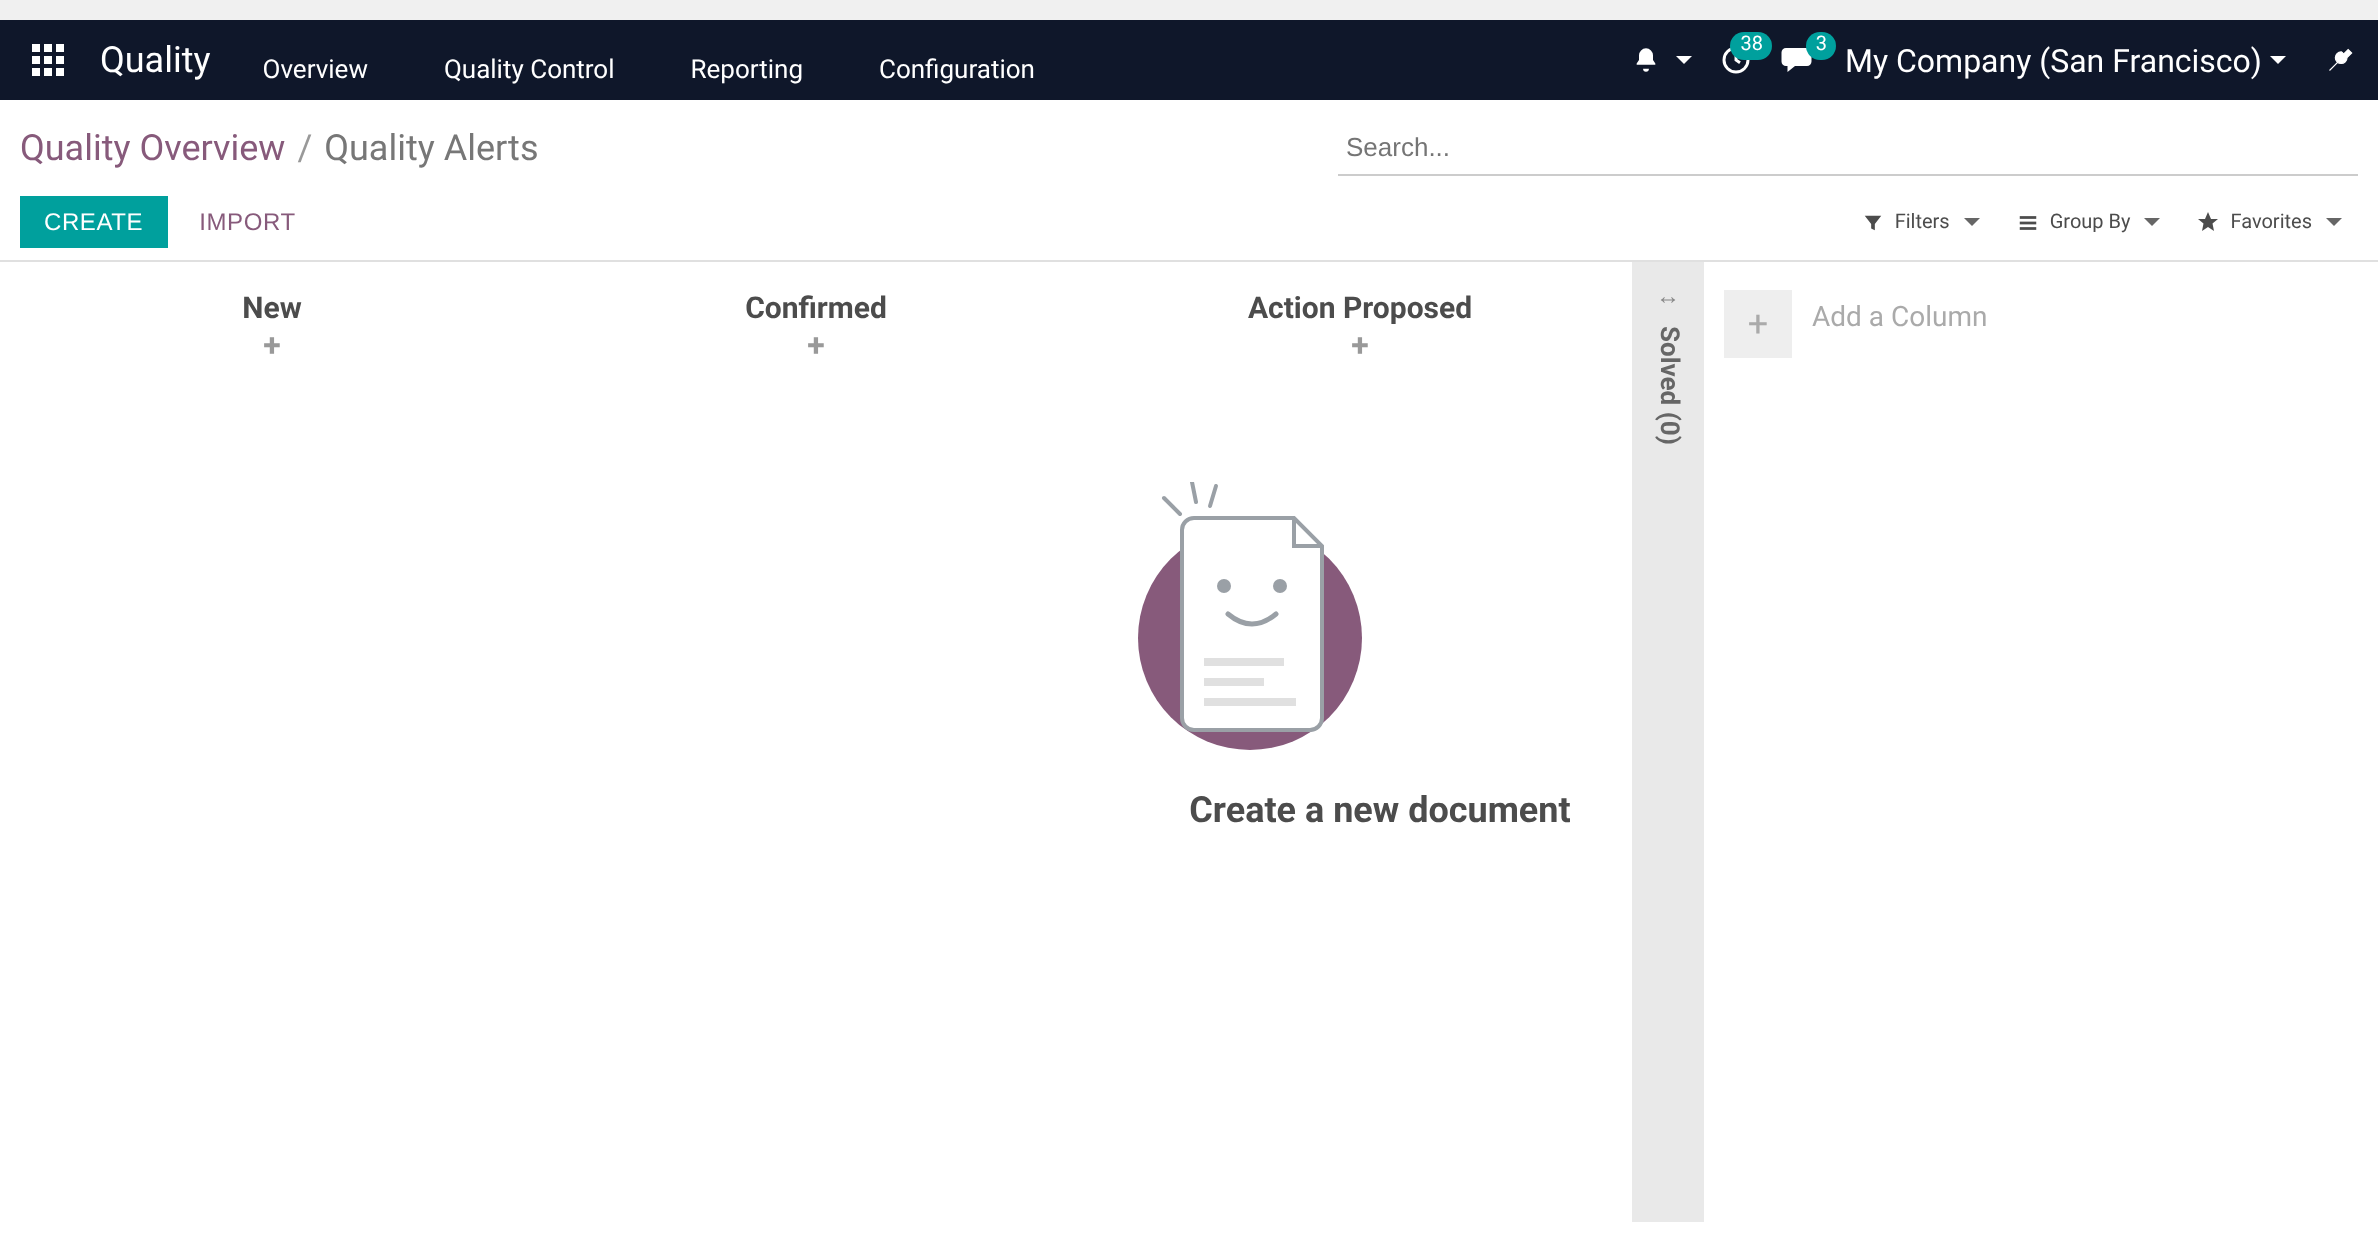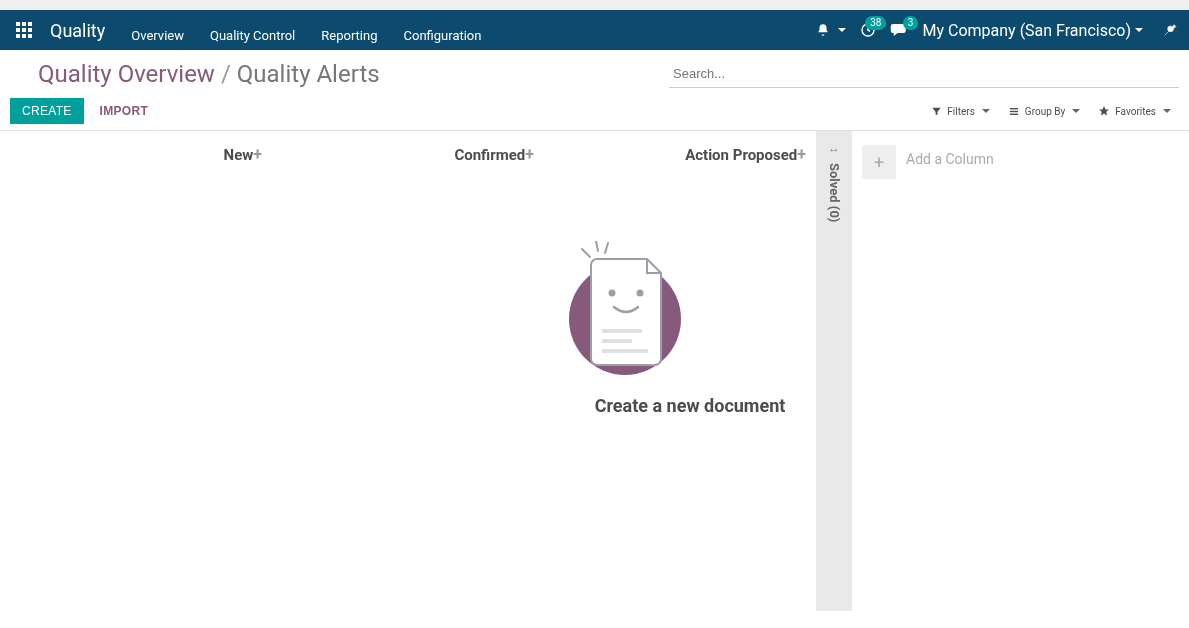--- a/index.html
+++ b/index.html
@@ -1,50 +1,50 @@
 <!DOCTYPE html>
 <html><head>
 <meta charset="utf-8">
 <style>
   * { box-sizing: border-box; margin: 0; padding: 0; }
   body { font-family: -apple-system, BlinkMacSystemFont, "Segoe UI", Roboto, "Helvetica Neue", Arial, sans-serif; font-size: 13px; color: #4c4c4c; background: #fff; width: 1189px; }
   
   .topstrip { height: 10px; background: #f0f0f0; }
   
-  .navbar { background: #0c4a6e; height: 40px; display: flex; align-items: center; padding: 16px 8px; color: #fff; }
+  .navbar { background: #0f172a; height: 40px; display: flex; align-items: center; padding: 16px 8px; color: #fff; }
   .apps-btn { padding: 6px 8px; display: flex; align-items: center; cursor: pointer; }
   .app-title { font-size: 18px; color:#fff; padding: 0 14px 0 10px; }
-  .nav-menu { display: flex; gap: 2px; margin-top: 11px; }
+  .nav-menu { display: flex; gap: 14px; margin-top: 11px; }
   .nav-item { color: #fff; padding: 8px 12px; font-size: 13px; cursor: pointer; }
   .nav-spacer { flex: 1; }
   .nav-right { display: flex; align-items: center; gap: 14px; padding-right: 4px;}
   .icon-btn { display: flex; align-items: center; gap: 4px; cursor: pointer; position: relative; color:#fff; }
   .caret-down { width:0; height:0; border-left:4px solid transparent; border-right:4px solid transparent; border-top:4px solid #fff; display:inline-block; margin-left:4px; }
   .badge { position: absolute; top:-6px; right:-10px; background: #00a09d; color:#fff; font-size:10px; font-weight:normal; border-radius:8px; padding:1px 5px; line-height:12px;text-align:center;}
   .company { color:#fff; font-size:16px; display:flex; align-items:center; cursor:pointer;}
   
   .controlbar { border-bottom: 1px solid #e0e0e0; padding: 10px 10px 6px 10px; }
   .controlbar .row1 { display:flex; align-items:center; justify-content:space-between; }
-  .breadcrumb { font-size: 24px; display:flex; align-items:center; gap:6px;margin-left:28px; }
+  .breadcrumb { font-size: 18px; display:flex; align-items:center; gap:6px; }
   .breadcrumb .bc-link { color:#875a7b; cursor:pointer;}
   .breadcrumb .sep { color:#999; }
   .breadcrumb .bc-current { color:#777; }
   .search-wrap { flex:1; max-width:510px; margin-left: 20px;}
   .search-input { width:100%; border:none; border-bottom:1px solid #ccc; padding:6px 4px; font-size:13px; outline:none; }
   .controlbar .row2 { display:flex; align-items:center; justify-content:space-between; margin-top:10px; }
   .left-btns { display:flex; align-items:center; gap:4px;}
   .btn-create { background:#00a09d; color:#fff; border:none; padding:6px 12px; font-size:12px; font-weight:normal; letter-spacing:.3px; cursor:pointer;}
-  .btn-import { background:transparent; color:#875a7b; border:none; padding:6px 12px; font-size:12px; font-weight:bold; letter-spacing:.3px; cursor:pointer;}
+  .btn-import { background:transparent; color:#875a7b; border:none; padding:6px 12px; font-size:12px; font-weight:normal; letter-spacing:.3px; cursor:pointer;}
   .right-filters { display:flex; align-items:center; gap:18px; padding-right:8px;}
   .filter-btn { display:flex; align-items:center; gap:5px; cursor:pointer; color:#4c4c4c; font-size:10px;}
   .filter-btn .caret-sm { width:0; height:0; border-left:4px solid transparent; border-right:4px solid transparent; border-top:4px solid #666; display:inline-block; margin-left:2px;}
   
   .kanban { display:flex; height: 480px; position:relative; }
   .kcol { width: 272px; border-right:0; padding: 12px 10px 0 10px; position:relative;}
-  .kcol-header { display:flex; align-items:center; justify-content:flex-end; font-weight:bold; font-size:15px; color:#4c4c4c; padding:2px 0 10px 0;}
+  .kcol-header { display:flex; align-items:center; justify-content:flex-end; font-weight:bold; font-size:15px; color:#4c4c4c; padding:2px 0 10px 0;flex-direction:column;}
   .plus { color:#999; font-size:16px; cursor:pointer; font-weight:bold;}
   
   .folded-col { width: 36px; background:#e9e9e9; position:relative; cursor:pointer; display:flex; flex-direction:column; align-items:center; padding-top:10px;}
   .folded-col .arrows { color:#888; font-size:12px; margin-bottom:8px; }
   .folded-col .vlabel { writing-mode: vertical-rl; text-orientation: mixed; color:#666; font-size:13px; font-weight:bold; }
   
   .addcol-area { padding: 14px 10px; display:flex; align-items:flex-start; gap:10px;}
   .addcol-plus { width:34px; height:34px; background:#eee; display:flex; align-items:center; justify-content:center; color:#aaa; font-size:18px; cursor:pointer;}
   .addcol-label { color:#aaa; font-size:14px; padding-top:6px; cursor:pointer;}
   

